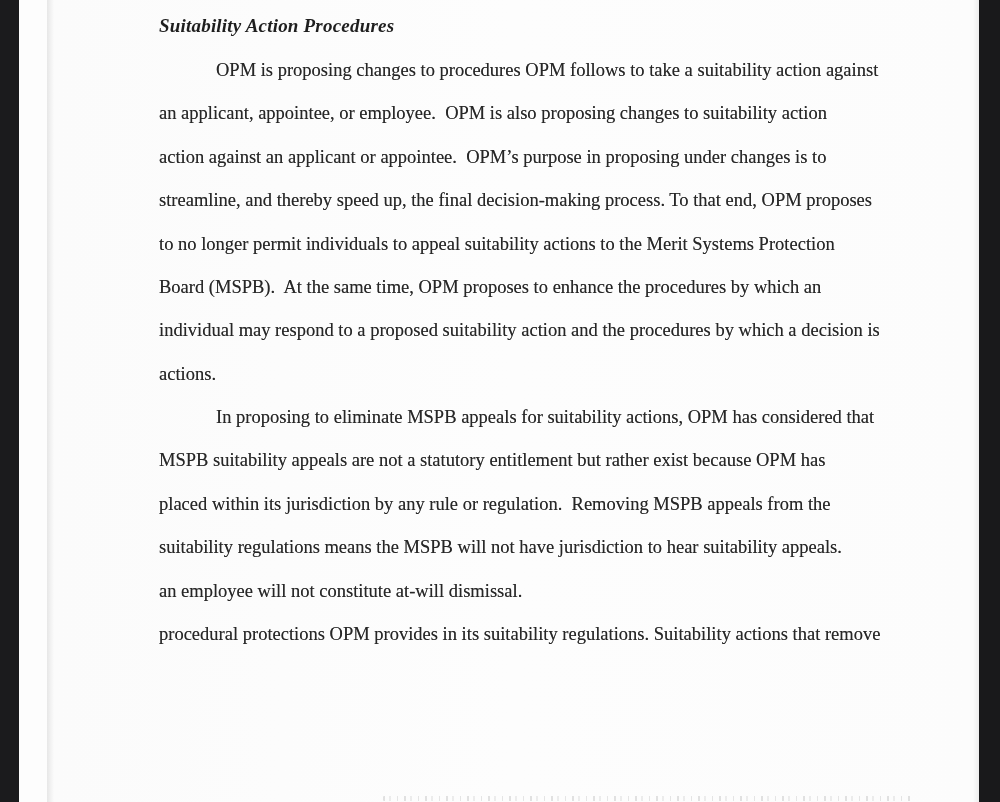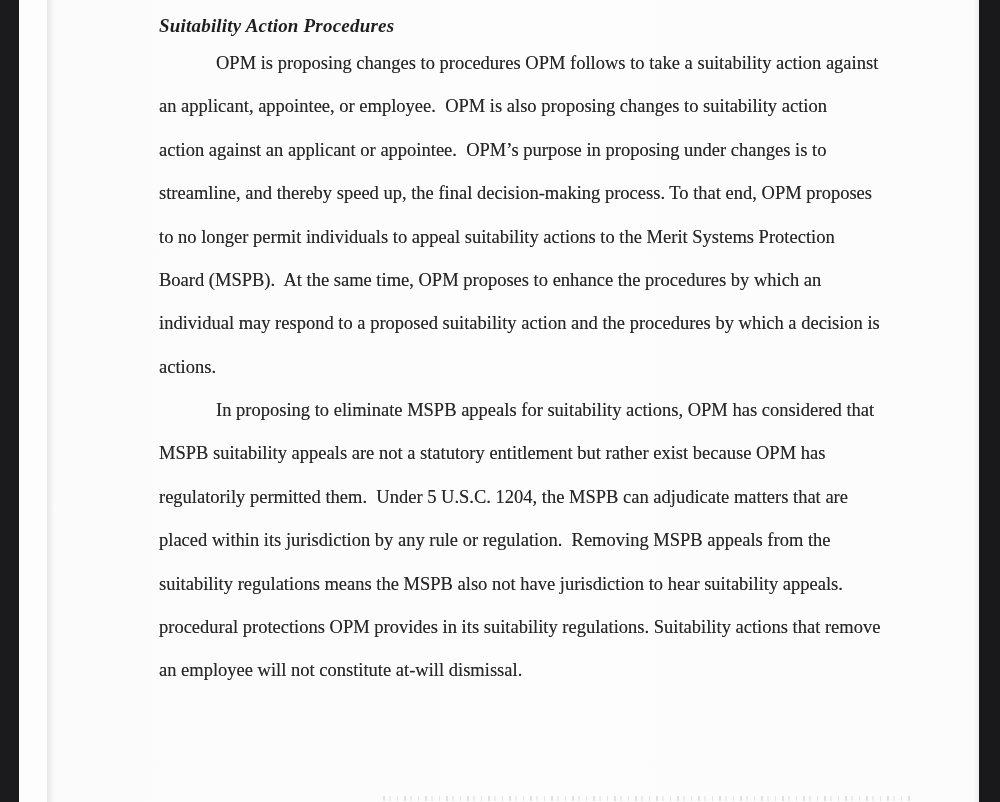--- a/index.html
+++ b/index.html
@@ -25,21 +25,21 @@
       #fcfcfc calc(100% - 6px), #ededed 100%);
     margin-left: 28px;
   }
   .doc-title {
     position: absolute; left: 112px; top: 15px; margin: 0;
     font-size: 19px; font-weight: bold; font-style: italic;
     color: #1e1e1e; letter-spacing: 0.2px;
     white-space: pre;
   }
   .doc-body {
-    position: absolute; left: 112px; top: 42px; width: 772px;
+    position: absolute; left: 112px; top: 49px; width: 772px;
   }
   .line {
     white-space: pre;
     font-size: 18.5px;
     line-height: 43.38px;
     color: #272727;
     text-shadow: 0 0 0.5px rgba(40,40,40,0.55);
   }
   .line.indent { text-indent: 57px; }
   
@@ -65,24 +65,23 @@
       <div class="line indent">OPM is proposing changes to procedures OPM follows to take a suitability action against</div>
       <div class="line">an applicant, appointee, or employee.  OPM is also proposing changes to suitability action</div>
       <div class="line">action against an applicant or appointee.  OPM’s purpose in proposing under changes is to</div>
       <div class="line">streamline, and thereby speed up, the final decision-making process. To that end, OPM proposes</div>
       <div class="line">to no longer permit individuals to appeal suitability actions to the Merit Systems Protection</div>
       <div class="line">Board (MSPB).  At the same time, OPM proposes to enhance the procedures by which an</div>
       <div class="line">individual may respond to a proposed suitability action and the procedures by which a decision is</div>
       <div class="line">actions.</div>
       <div class="line indent">In proposing to eliminate MSPB appeals for suitability actions, OPM has considered that</div>
       <div class="line">MSPB suitability appeals are not a statutory entitlement but rather exist because OPM has</div>
-      <div class="line">regulatorily permitted them.  Under 5 U.S.C. 1204, the MSPB can adjudicate matters that are</div>
       <div class="line">placed within its jurisdiction by any rule or regulation.  Removing MSPB appeals from the</div>
-      <div class="line">suitability regulations means the MSPB also not have jurisdiction to hear suitability appeals.</div>
+      <div class="line">suitability regulations means the MSPB will not have jurisdiction to hear suitability appeals.</div>
+      <div class="line">an employee will not constitute at-will dismissal.</div>
       <div class="line">procedural protections OPM provides in its suitability regulations. Suitability actions that remove</div>
-      <div class="line">an employee will not constitute at-will dismissal.</div>
     </div>
 
     <div class="clipped-line"></div>
   </div>
 
   <div class="bar right"></div>
 </div>
 
 </body></html>

